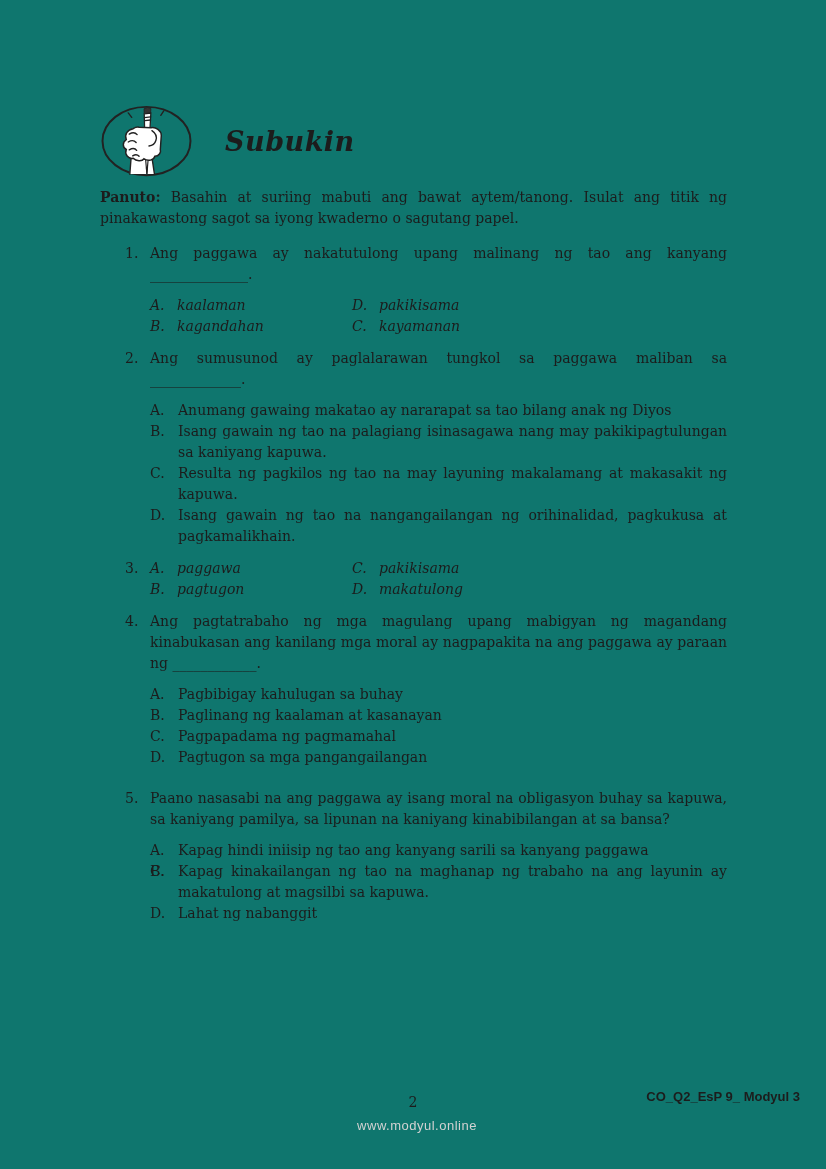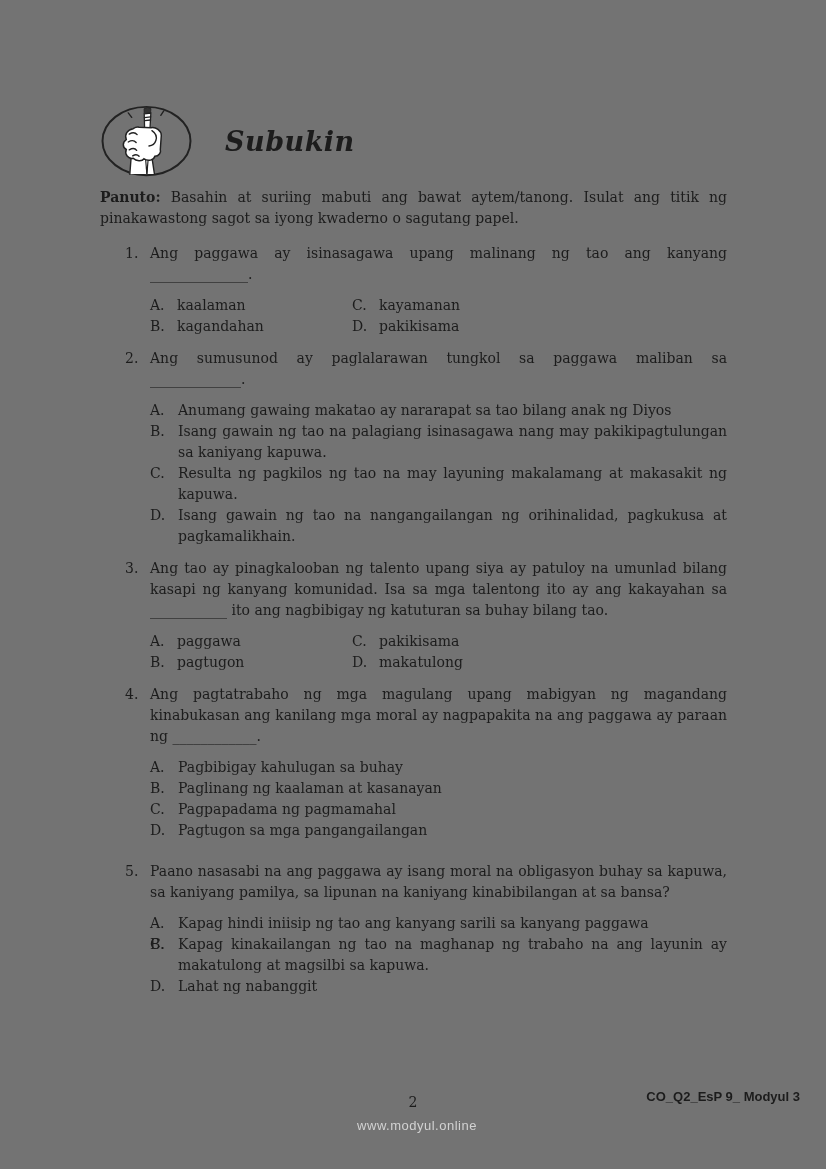--- a/index.html
+++ b/index.html
@@ -1,19 +1,19 @@
 <!DOCTYPE html>
 <html><head>
 <meta charset="utf-8">
 <style>
   html,body { margin:0; padding:0; background:#fff; }
   .page {
     position:relative;
     width:826px; height:1169px;
-    background:#737373;
+    background:#0f766e;
     font-family:"DejaVu Serif","Liberation Serif",serif;
     font-size:14px; line-height:21px;
     color:#1c1c1c;
     overflow:hidden;
   }
   .content { position:absolute; left:100px; top:104px; width:627px; }
 
   
   .header { display:flex; align-items:center; gap:32px; height:74px; }
   .icon-wrap { width:93px; height:73px; flex:0 0 auto; }
@@ -34,21 +34,21 @@
   .stem { margin:0; text-align:justify; }
   .stem.stretch { text-align-last:justify; }
   .blank { margin:0; }
   .options { margin-top:10px; }
   .options.two-col {
     display:grid;
     grid-template-columns:202px auto;
     grid-template-rows:repeat(2,auto);
     grid-auto-flow:column;
   }
-  .options.two-col .opt { padding-left:0; }
+  .options.two-col .opt { padding-left:0;font-style:italic; }
   .options.two-col .letter { display:inline-block; width:27px; position:static; }
   .options.list .opt { position:relative; padding-left:28px; text-align:justify; }
   .options.list .letter { position:absolute; left:0; top:0; }
 
   
   .page-number {
     position:absolute; top:1092px; left:0; right:0;
     text-align:center; font-size:14px;
   }
   .module-code {
@@ -94,45 +94,44 @@
       </div>
       <h1 class="page-title">Subukin</h1>
     </div>
 
     <p class="instructions"><b>Panuto:</b> <span>Basahin at suriing mabuti ang bawat aytem/tanong. Isulat ang titik ng pinakawastong sagot sa iyong kwaderno o sagutang papel.</span></p>
 
     <div class="questions">
 
       <div class="q">
         <span class="qnum">1.</span>
-        <p class="stem stretch">Ang paggawa ay isinasagawa upang malinang ng tao ang kanyang</p>
+        <p class="stem stretch">Ang paggawa ay nakatutulong upang malinang ng tao ang kanyang</p>
         <p class="blank">______________.</p>
         <div class="options two-col">
           <div class="opt"><span class="letter">A.</span><span class="otext">kaalaman</span></div>
           <div class="opt"><span class="letter">B.</span><span class="otext">kagandahan</span></div>
+          <div class="opt"><span class="letter">D.</span><span class="otext">pakikisama</span></div>
           <div class="opt"><span class="letter">C.</span><span class="otext">kayamanan</span></div>
-          <div class="opt"><span class="letter">D.</span><span class="otext">pakikisama</span></div>
         </div>
       </div>
 
       <div class="q">
         <span class="qnum">2.</span>
         <p class="stem stretch">Ang sumusunod ay paglalarawan tungkol sa paggawa maliban sa</p>
         <p class="blank">_____________.</p>
         <div class="options list">
           <div class="opt"><span class="letter">A.</span><span class="otext">Anumang gawaing makatao ay nararapat sa tao bilang anak ng Diyos</span></div>
           <div class="opt"><span class="letter">B.</span><span class="otext">Isang gawain ng tao na palagiang isinasagawa nang may pakikipagtulungan sa kaniyang kapuwa.</span></div>
           <div class="opt"><span class="letter">C.</span><span class="otext">Resulta ng pagkilos ng tao na may layuning makalamang at makasakit ng kapuwa.</span></div>
           <div class="opt"><span class="letter">D.</span><span class="otext">Isang gawain ng tao na nangangailangan ng orihinalidad, pagkukusa at pagkamalikhain.</span></div>
         </div>
       </div>
 
       <div class="q">
         <span class="qnum">3.</span>
-        <p class="stem">Ang tao ay pinagkalooban ng talento upang siya ay patuloy na umunlad bilang kasapi ng kanyang komunidad. Isa sa mga talentong ito ay ang kakayahan sa ___________ ito ang nagbibigay ng katuturan sa buhay bilang tao.</p>
         <div class="options two-col">
           <div class="opt"><span class="letter">A.</span><span class="otext">paggawa</span></div>
           <div class="opt"><span class="letter">B.</span><span class="otext">pagtugon</span></div>
           <div class="opt"><span class="letter">C.</span><span class="otext">pakikisama</span></div>
           <div class="opt"><span class="letter">D.</span><span class="otext">makatulong</span></div>
         </div>
       </div>
 
       <div class="q">
         <span class="qnum">4.</span>

